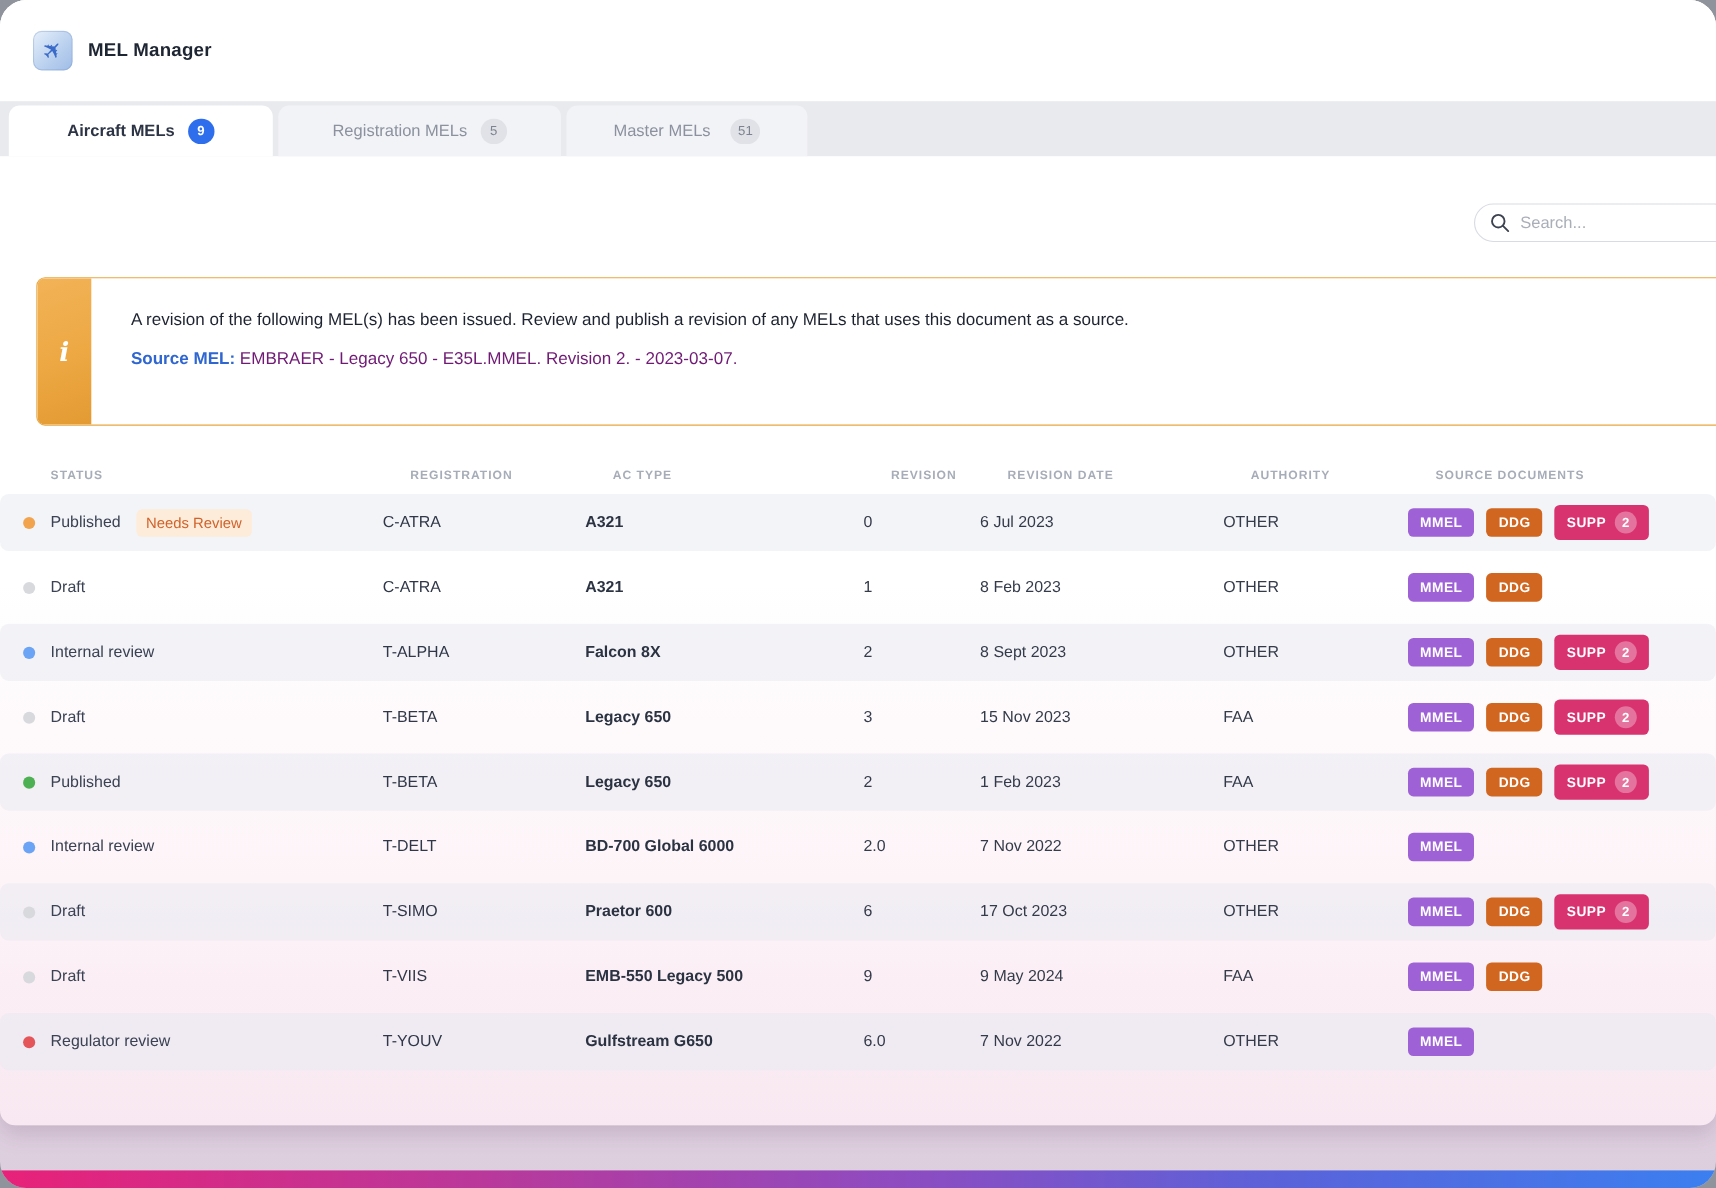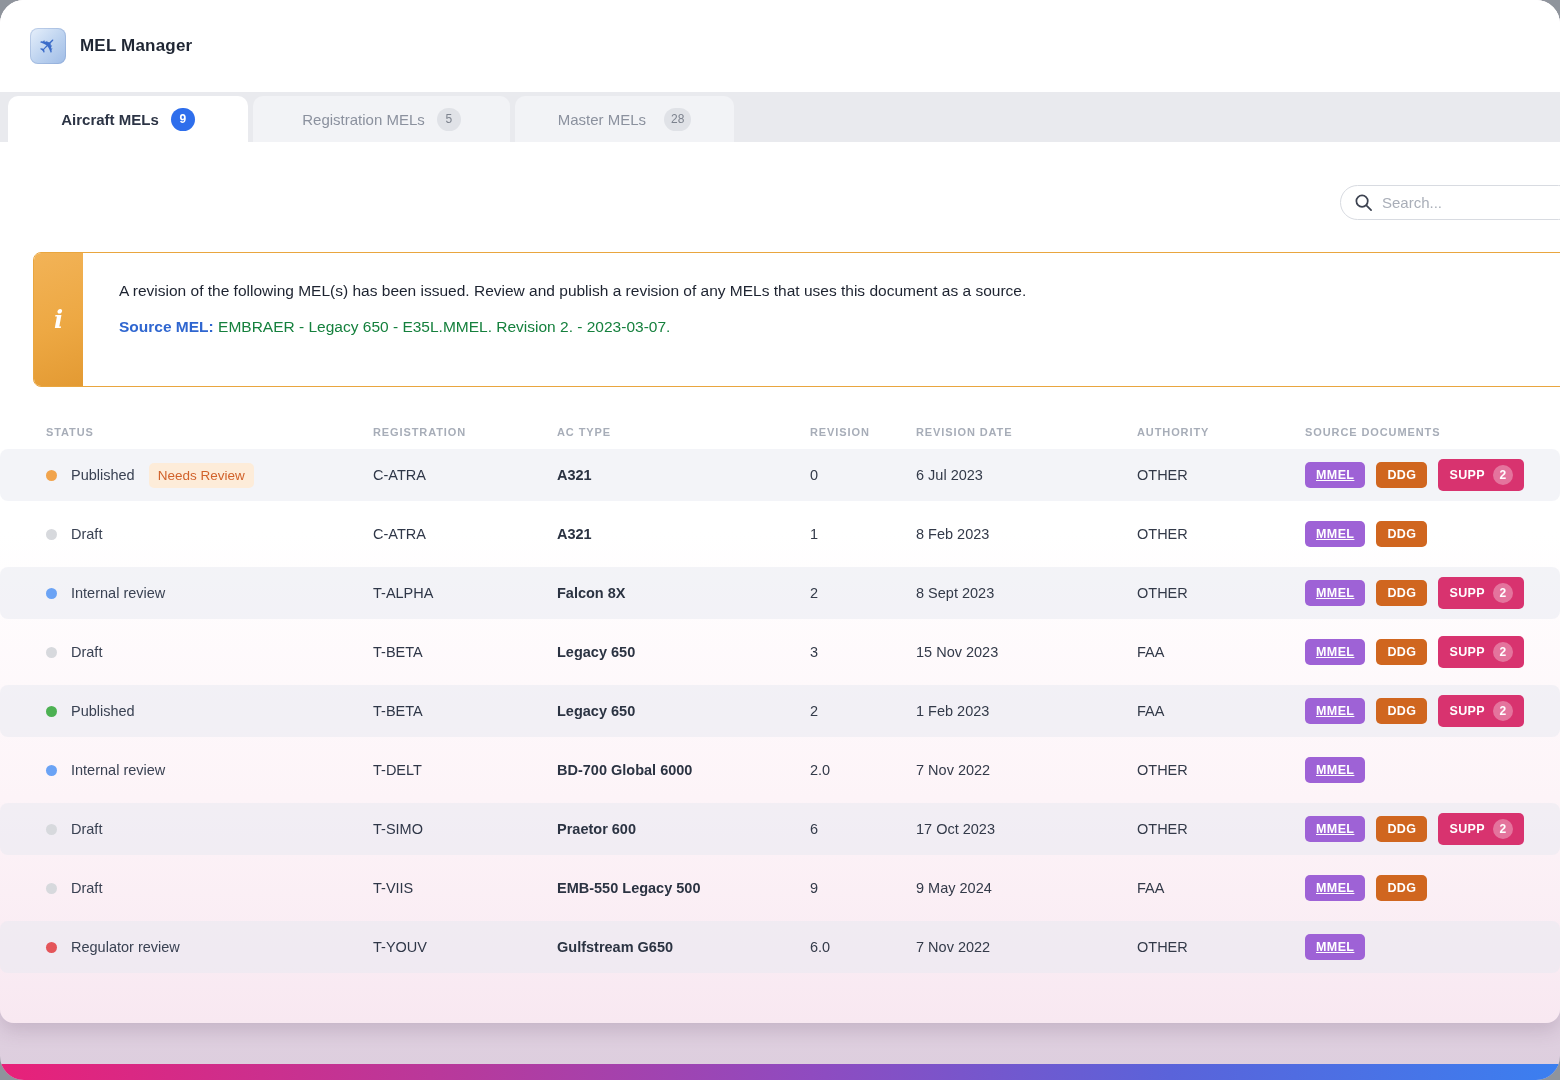--- a/index.html
+++ b/index.html
@@ -56,41 +56,41 @@
   .banner-stripe {
     width:49px; flex:0 0 49px;
     background:linear-gradient(160deg,#f2b357 0%,#eda843 55%,#e39a33 100%);
     display:flex; align-items:center; justify-content:center;
   }
   .banner-stripe .i { font-family:"DejaVu Serif",serif; font-style:italic; font-weight:700; font-size:24px; color:#ffffff; }
   .banner-body { padding:28px 0 0 36px; }
   .banner-msg { font-size:15.5px; color:#1d2330; line-height:1.3; }
   .banner-src { margin-top:17px; font-size:15.5px; }
   .banner-src .src-label { color:#2f66d0; font-weight:700; }
-  .banner-src a { color:#15803d; text-decoration:none; cursor:pointer; }
+  .banner-src a { color:#701a75; text-decoration:none; cursor:pointer; }
   
   .grid { display:grid; grid-template-columns:327px 184px 253px 106px 221px 168px 1fr; align-items:center; }
   .thead { padding-left:46px; margin-top:30px; height:30px; }
   .thead span { font-size:11px; font-weight:700; letter-spacing:.9px; color:#a7adb8; text-transform:uppercase; }
   .tbody { margin-top:2px; }
-  .row { padding-left:46px; height:52px; margin-bottom:7px; border-radius:8px; cursor:pointer; }
+  .row { padding-left:21px; height:52px; margin-bottom:7px; border-radius:8px; cursor:pointer; }
   .row:nth-child(odd) { background:rgba(230,233,240,.48); }
   .cell { font-size:14.5px; color:#333a49; }
   .c-status { display:flex; align-items:center; gap:14px; }
   .dot { width:11px; height:11px; border-radius:50%; flex:0 0 11px; }
   .status-text { color:#3a4253; }
   .needs-review { background:#fdecd9; color:#d1622b; font-size:13.5px; padding:5px 9px; border-radius:5px; }
   .c-reg { font-weight:500; color:#2f3748; }
   .c-type { font-weight:700; color:#2b3342; }
   .c-docs { display:flex; gap:11px; align-items:center; }
   .doc-badge {
     color:#ffffff; font-size:12.5px; font-weight:700; letter-spacing:.4px;
     padding:6px 11px; border-radius:5px; display:inline-flex; align-items:center; gap:8px; cursor:pointer;
   }
-  .doc-badge.mmel { background:#9e62d6;text-decoration:underline; }
+  .doc-badge.mmel { background:#9e62d6; }
   .doc-badge.ddg  { background:#d0661f; }
   .doc-badge.supp { background:#d8336f; }
   .doc-count {
     width:20px; height:20px; border-radius:50%; background:rgba(255,255,255,.32);
     display:flex; align-items:center; justify-content:center; font-size:12px; font-weight:700; color:#ffffff;
   }
   
   .bottombar {
     position:absolute; left:0; bottom:0; width:1560px; height:16px;
     background:linear-gradient(90deg,#e82179 0%,#b63a9d 30%,#8f4bc0 52%,#5a63da 75%,#3b7ff0 100%);
@@ -113,21 +113,21 @@
       <div class="tab active" style="width:240px; padding:0;">
         <span>Aircraft MELs</span>
         <span class="count">9</span>
       </div>
       <div class="tab inactive" style="width:257px; padding:0;">
         <span>Registration MELs</span>
         <span class="count">5</span>
       </div>
       <div class="tab inactive" style="width:219px; padding:0;gap:18px;">
         <span>Master MELs</span>
-        <span class="count">28</span>
+        <span class="count">51</span>
       </div>
     </div>
 
     <div class="content">
 
       <div class="search-row">
         <div class="search">
           <svg width="19" height="19" viewBox="0 0 20 20">
             <circle cx="8.5" cy="8.5" r="6" fill="none" stroke="#3c4250" stroke-width="1.8"></circle>
             <line x1="13" y1="13" x2="18" y2="18" stroke="#3c4250" stroke-width="1.8" stroke-linecap="round"></line>

